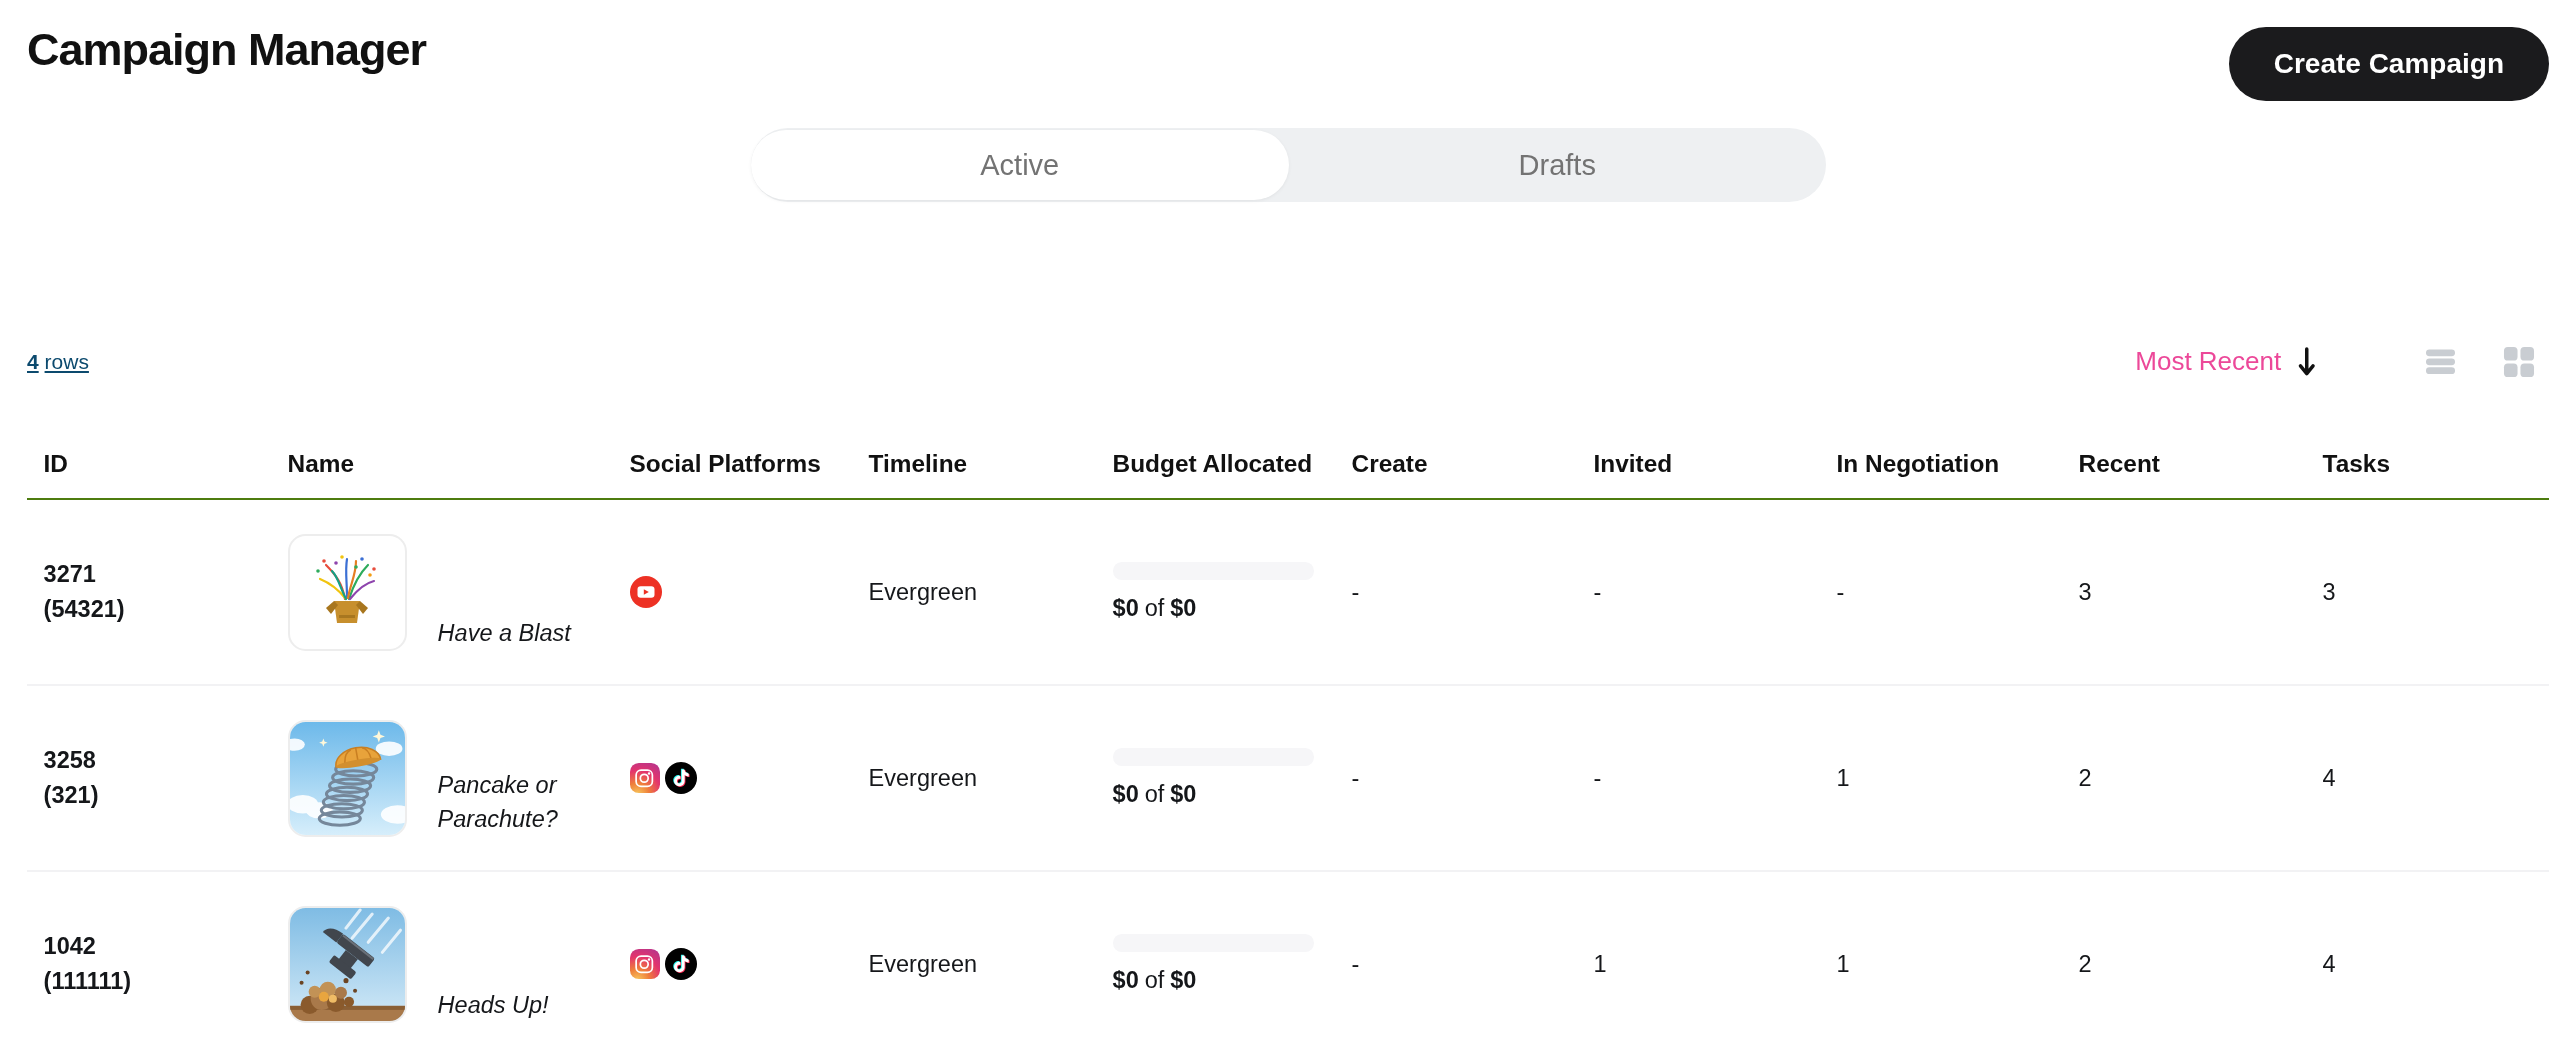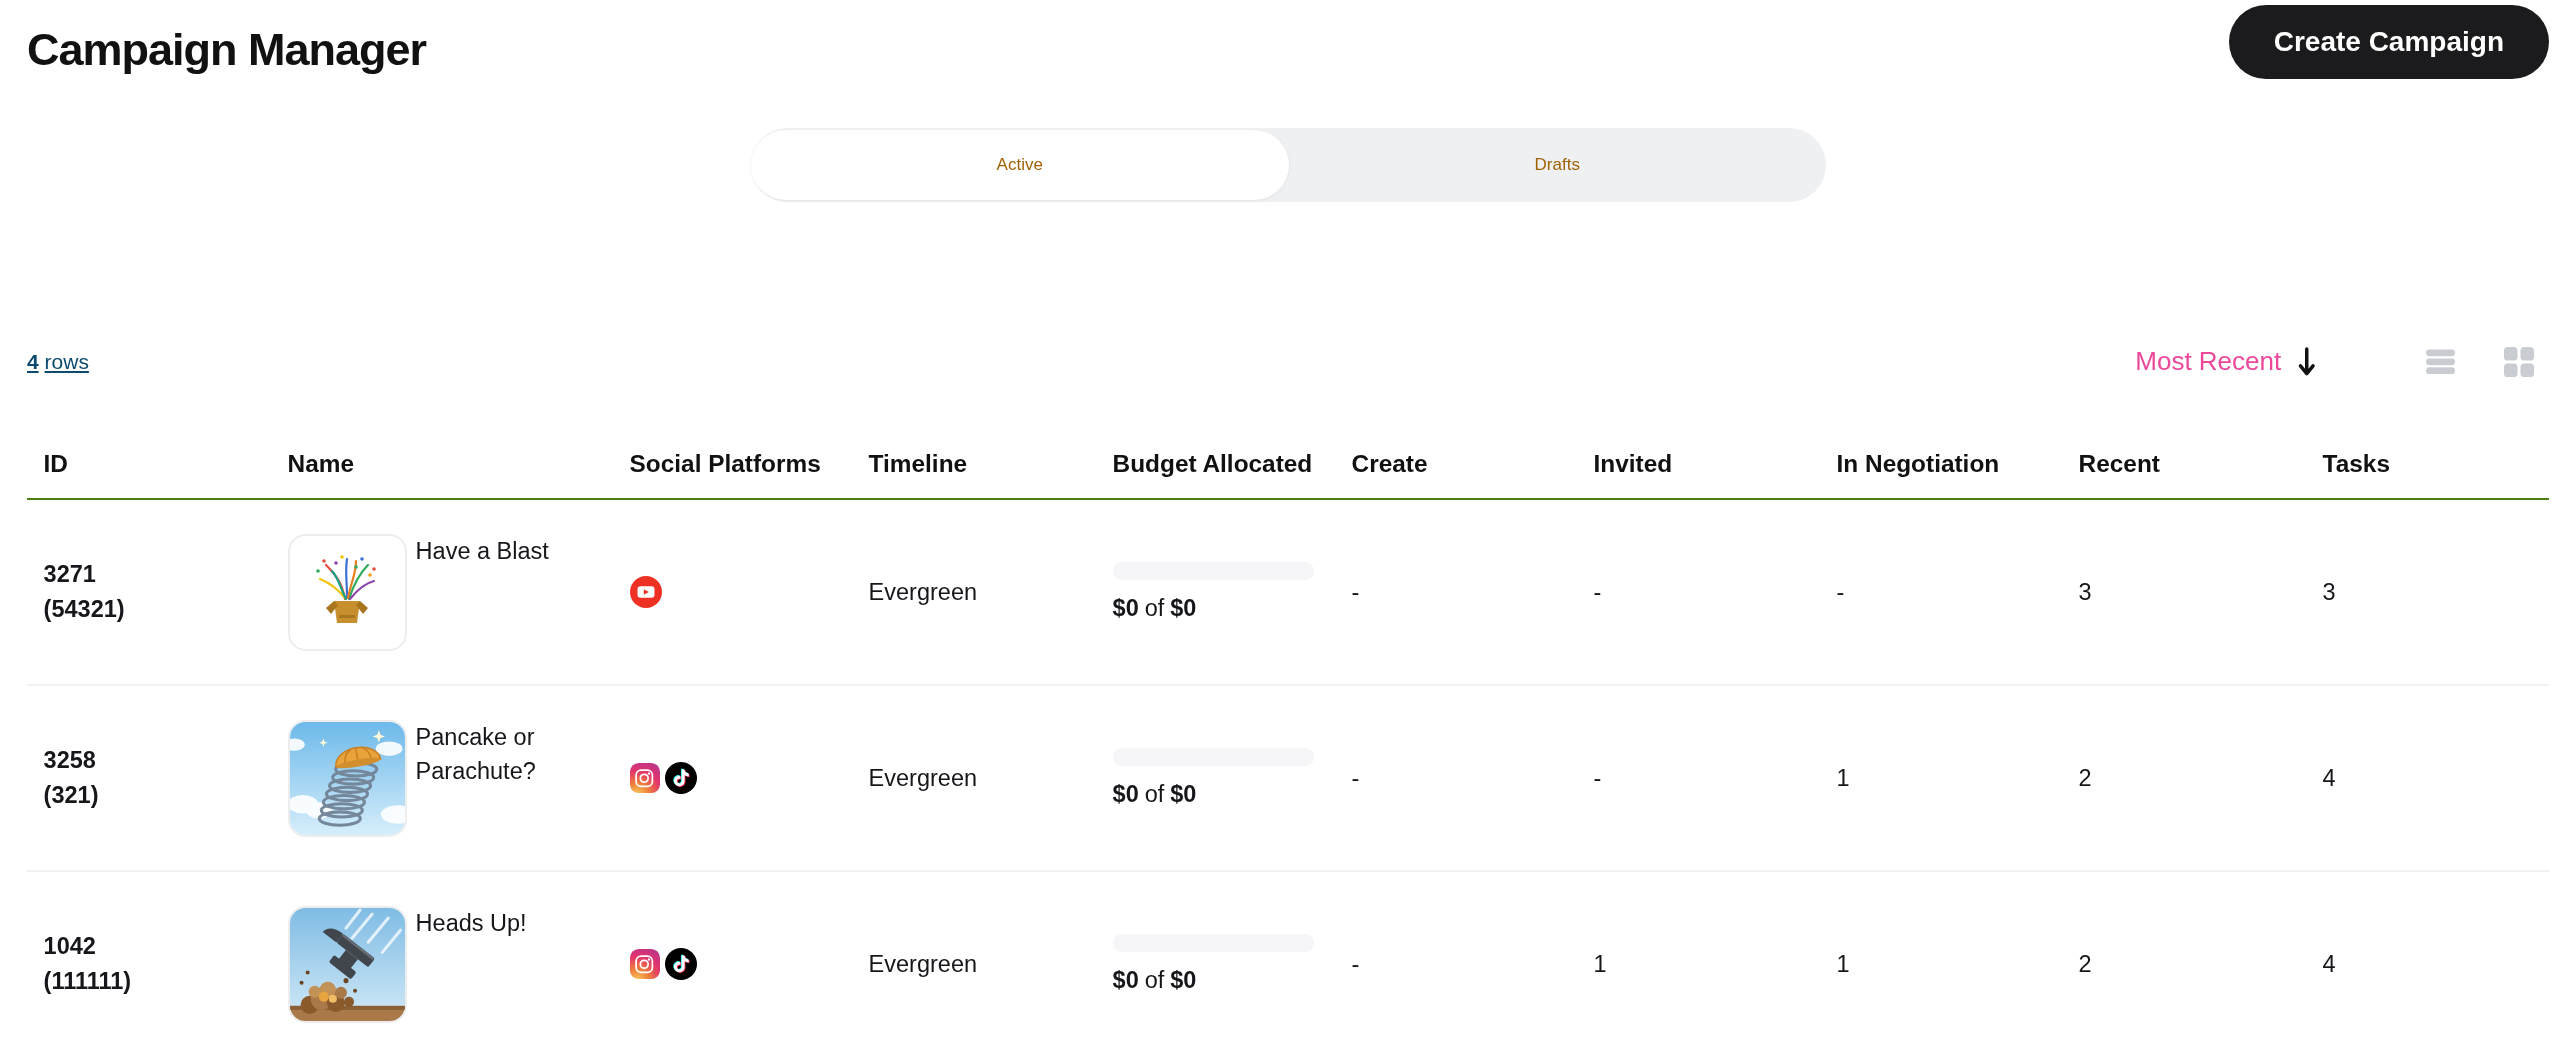--- a/index.html
+++ b/index.html
@@ -7,33 +7,33 @@
     width:2576px;height:1044px;overflow:hidden;background:#ffffff;
     font-family:"Liberation Sans","DejaVu Sans",sans-serif;color:#141414;
     position:relative;
   }
   
   .page-title{
     position:absolute;left:27px;top:23.5px;
     font-size:45px;font-weight:800;letter-spacing:-1px;color:#111;
   }
   .create-btn{
-    position:absolute;right:27px;top:5px;height:74px;
+    position:absolute;right:27px;top:27px;height:74px;
     background:#1b1b1d;color:#fff;border:none;border-radius:37px;
     padding:0 45px;font-size:28px;font-weight:700;cursor:pointer;
     font-family:inherit;display:flex;align-items:center;
   }
   
   .tabs{
     position:absolute;left:751px;top:128px;width:1075px;height:74px;
     background:#eef0f2;border-radius:37px;display:flex;align-items:center;
   }
   .tab{
     flex:1;height:70px;margin:2px 0;display:flex;align-items:center;justify-content:center;
-    font-size:17px;color:#a16207;border-radius:35px;cursor:pointer;
+    font-size:29px;color:#737373;border-radius:35px;cursor:pointer;
   }
   .tab.active{
     background:#ffffff;box-shadow:0 1px 3.9px rgba(0,0,0,.06);font-weight:400;
   }
   
   .controls{
     position:absolute;left:27px;right:27px;top:338px;height:47px;
     display:flex;align-items:center;justify-content:space-between;
   }
   .row-count{font-size:21px;color:#0c4a6e;text-decoration:underline;}
@@ -49,21 +49,21 @@
   .thead,.trow{
     display:grid;
     grid-template-columns:244px 342px 239px 244px 239px 242px 243px 242px 244px 1fr;
   }
   .thead{height:68px;align-items:center;border-bottom:2px solid #4d7c0f;}
   .th{font-size:24.4px;font-weight:700;color:#111;padding-left:16.6px;}
   .trow{height:184px;align-items:center;border-bottom:2px solid #f2f2f4;cursor:pointer;}
   .trow:last-child{border-bottom:none;}
   .td{font-size:23.5px;color:#15171a;padding-left:16.6px;}
   .td.id-cell{font-weight:700;line-height:1.5;}
-  .name-cell{display:flex;align-items:flex-start;gap:9px;}
+  .name-cell{display:flex;align-items:flex-end;gap:31px;font-style:italic;}
   .thumb{
     width:115px;height:113px;border-radius:17.6px;border:2px solid #ededed;
     background:#fff;display:flex;align-items:center;justify-content:center;
     overflow:hidden;flex:0 0 auto;
   }
   .thumb.full svg{width:100%;height:100%;display:block;}
   .name-text{max-width:171px;line-height:1.45;}
   .platforms{display:flex;align-items:center;gap:5.9px;}
   .ig-badge{
     width:30px;height:30px;border-radius:8.8px;

